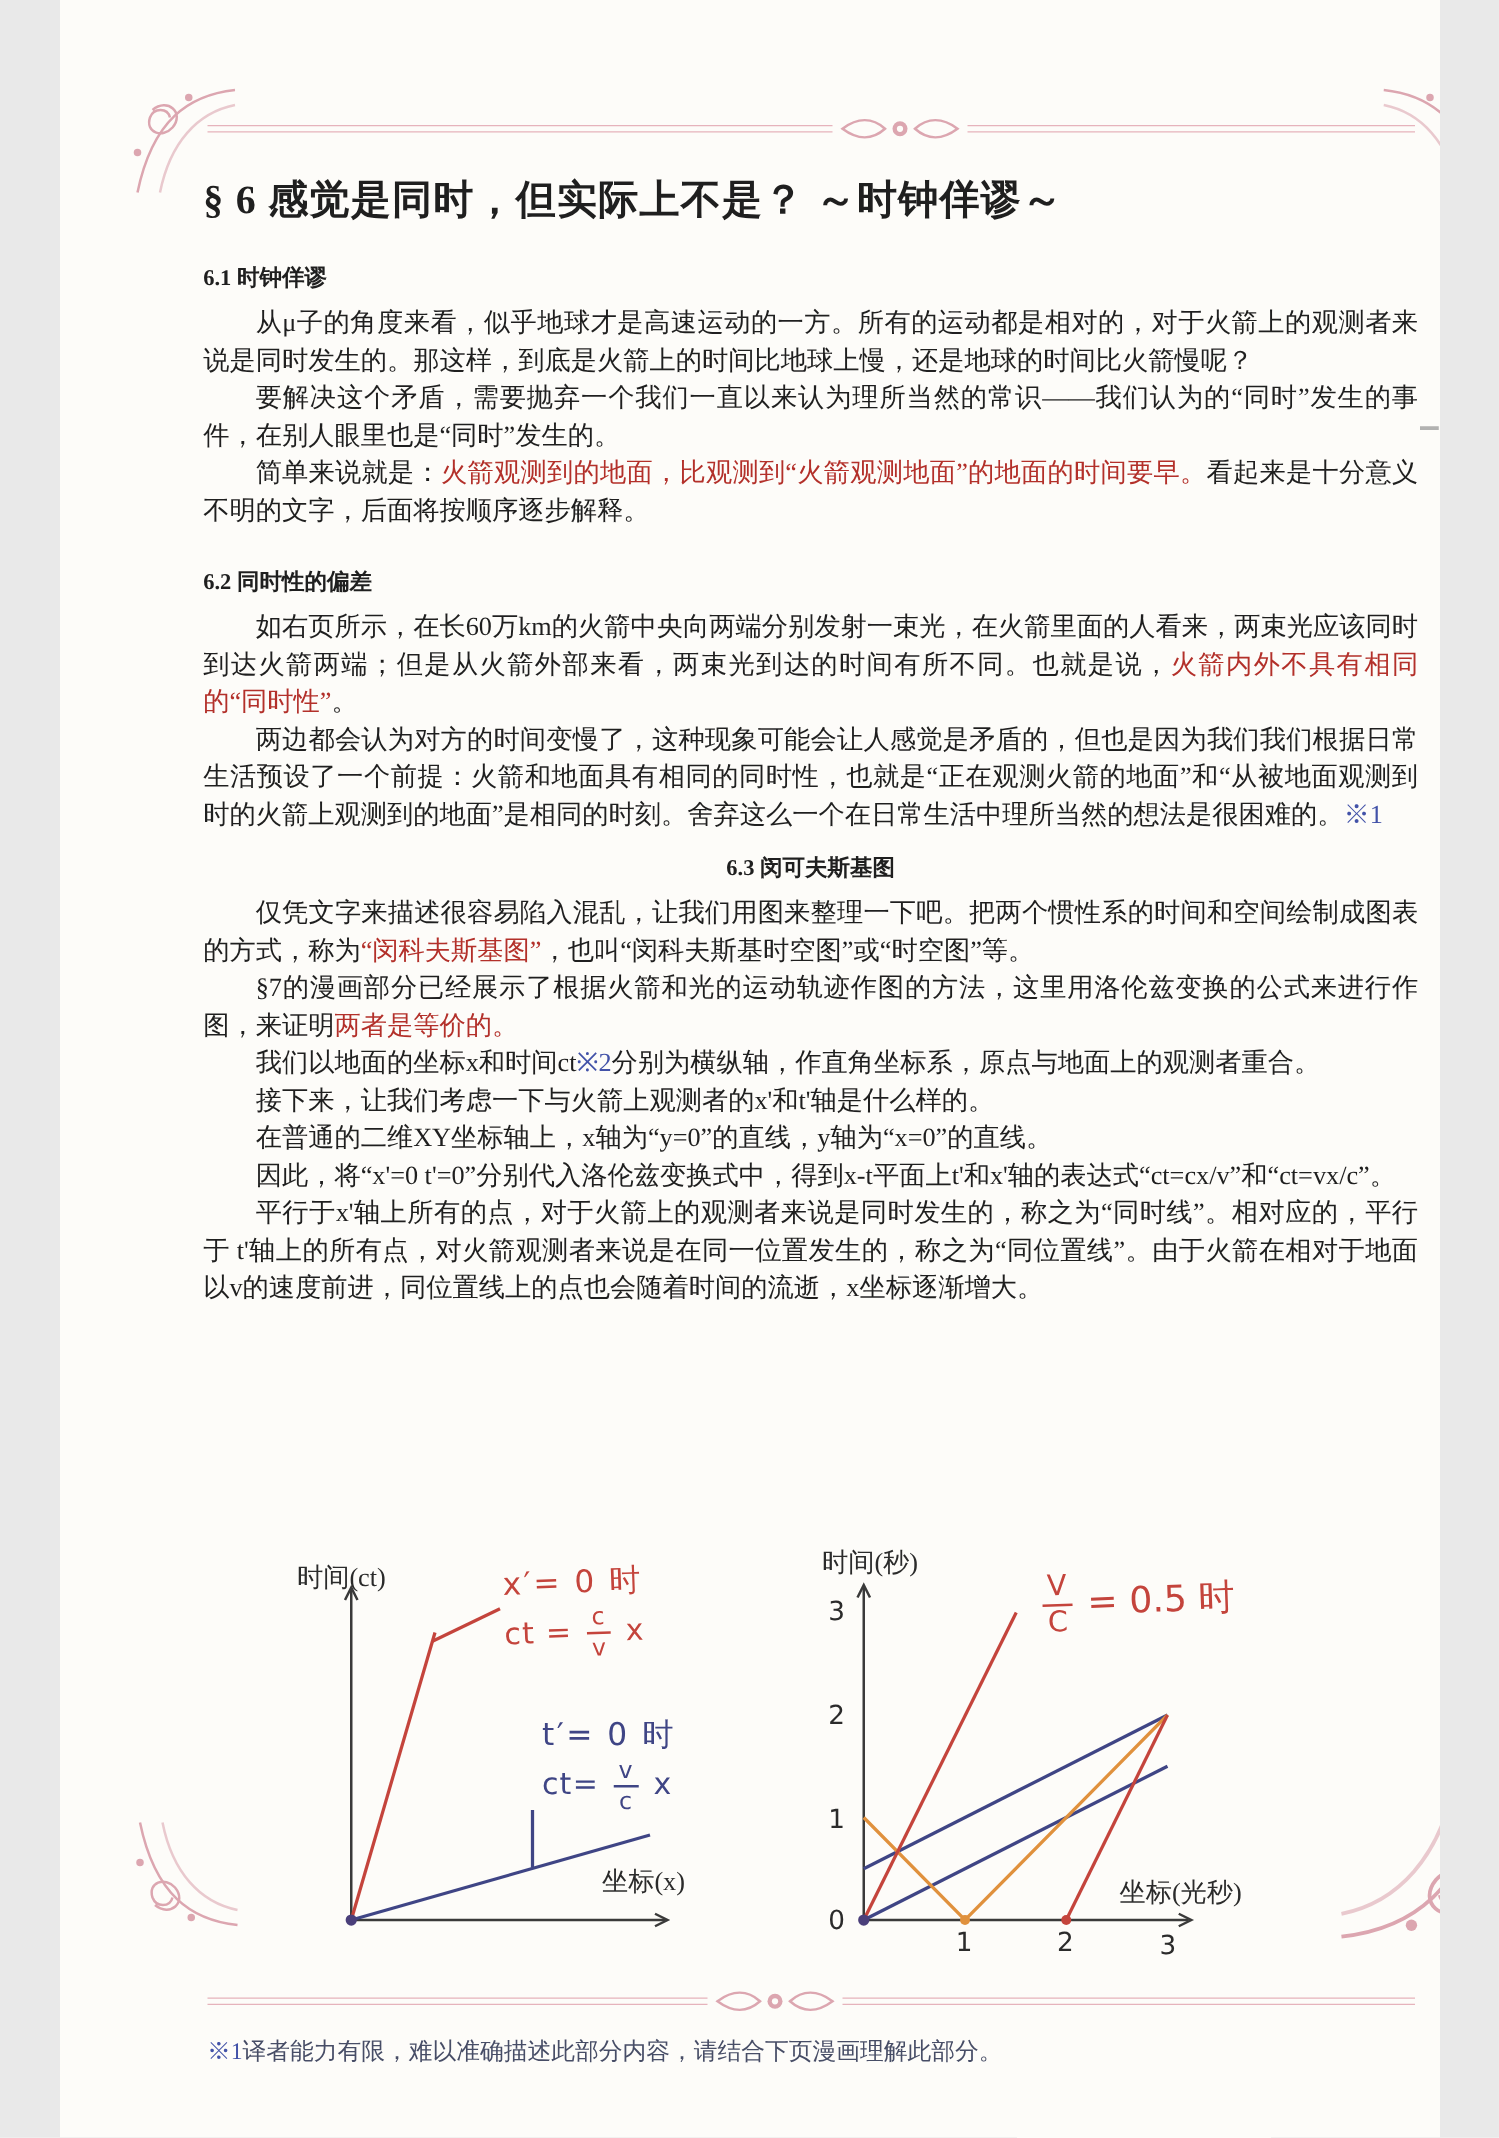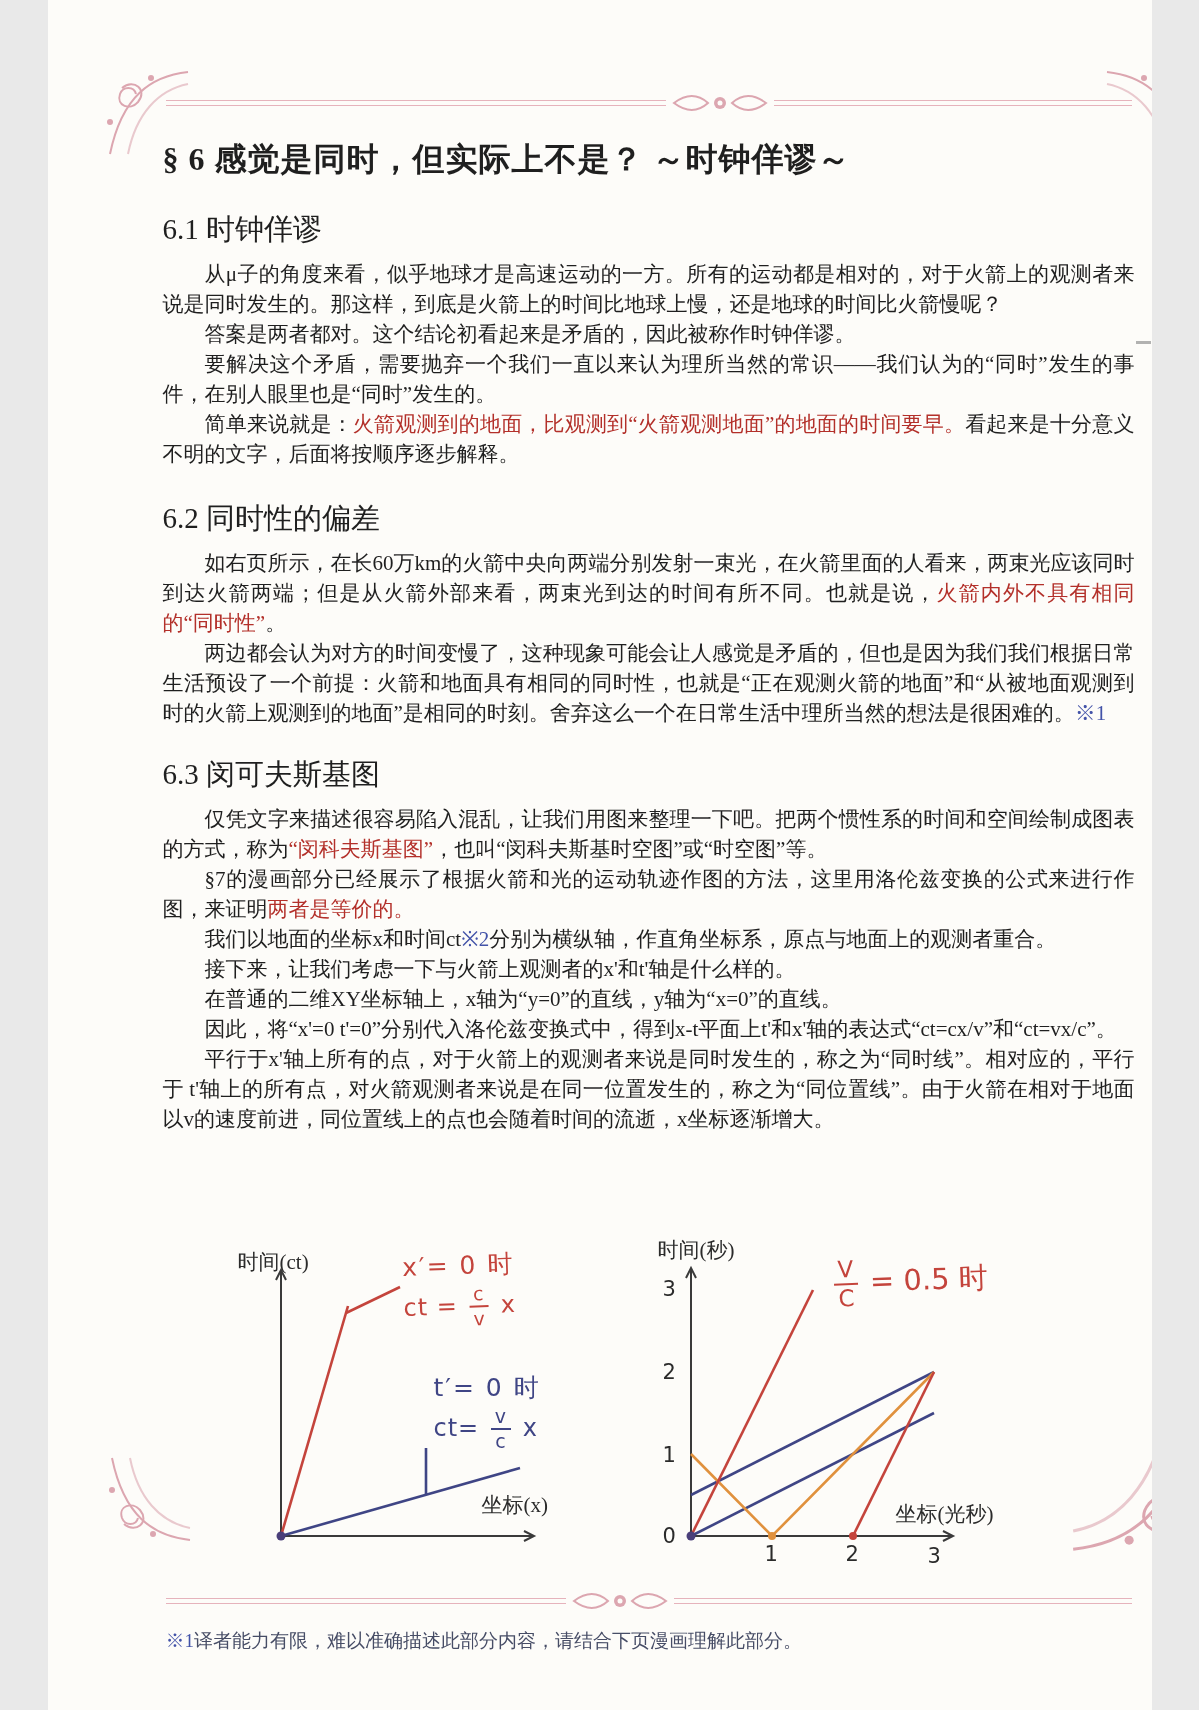--- a/index.html
+++ b/index.html
@@ -8,22 +8,22 @@
   
   .rule{position:absolute;height:4px;border-top:1.5px solid #e6b3bc;border-bottom:1.5px solid #e6b3bc;}
   .rule-top{left:118px;top:100px;width:966px;}
   .rule-bottom{left:118px;top:1598px;width:966px;}
   .rule-ornament{position:absolute;background:#fdfcf9;padding:0 6px;}
   .corner{position:absolute;}
   .edge-mark{position:absolute;left:1088px;top:341px;width:15px;height:3px;background:#8a8a8a;opacity:.65;}
   
   .content{position:absolute;left:115px;top:138px;width:972px;}
   .chapter-title{font-size:32px;font-weight:bold;margin:0;letter-spacing:1px;}
-  h2.sec{font-size:29px;font-weight:normal;margin:28px 0 9px 0;}
-  h2.sec.tight{margin-top:27px;}
+  h2.sec{font-size:18px;font-weight:bold;margin:28px 0 9px 0;}
+  h2.sec.tight{margin-top:16px;text-align:center;}
   h2.sec.mid{margin-top:30px;}
   .p{font-size:21px;line-height:30px;margin:0;text-indent:2em;text-align:justify;}
   .t-red{color:#b3302a;}
   .t-blue{color:#4252a8;}
   
   .footnote{position:absolute;left:118px;font-size:19px;color:#474d66;}
   .fn1{top:1628px;} .fn2{top:1728px;font-weight:bold;}
   .fn-marker{color:#4252a8;}
   
   .diagram{position:absolute;}
@@ -102,21 +102,20 @@
     </g>
   </svg>
 
   <div class="edge-mark"></div>
 
   <div class="content">
     <h1 class="chapter-title">§ 6 感觉是同时，但实际上不是？ ～时钟佯谬～</h1>
 
     <h2 class="sec">6.1 时钟佯谬</h2>
     <p class="p"><span>从μ子的角度来看，似乎地球才是高速运动的一方。所有的运动都是相对的，对于火箭上的观测者来说是同时发生的。那这样，到底是火箭上的时间比地球上慢，还是地球的时间比火箭慢呢？</span></p>
-    <p class="p"><span>答案是两者都对。这个结论初看起来是矛盾的，因此被称作时钟佯谬。</span></p>
     <p class="p"><span>要解决这个矛盾，需要抛弃一个我们一直以来认为理所当然的常识——我们认为的“同时”发生的事件，在别人眼里也是“同时”发生的。</span></p>
     <p class="p"><span>简单来说就是：</span><span class="t-red">火箭观测到的地面，比观测到“火箭观测地面”的地面的时间要早。</span><span>看起来是十分意义不明的文字，后面将按顺序逐步解释。</span></p>
 
     <h2 class="sec mid">6.2 同时性的偏差</h2>
     <p class="p"><span>如右页所示，在长60万km的火箭中央向两端分别发射一束光，在火箭里面的人看来，两束光应该同时到达火箭两端；但是从火箭外部来看，两束光到达的时间有所不同。也就是说，</span><span class="t-red">火箭内外不具有相同的“同时性”</span><span>。</span></p>
     <p class="p"><span>两边都会认为对方的时间变慢了，这种现象可能会让人感觉是矛盾的，但也是因为我们我们根据日常生活预设了一个前提：火箭和地面具有相同的同时性，也就是“正在观测火箭的地面”和“从被地面观测到时的火箭上观测到的地面”是相同的时刻。舍弃这么一个在日常生活中理所当然的想法是很困难的。</span><span class="t-blue">※1</span></p>
 
     <h2 class="sec tight">6.3 闵可夫斯基图</h2>
     <p class="p"><span>仅凭文字来描述很容易陷入混乱，让我们用图来整理一下吧。把两个惯性系的时间和空间绘制成图表的方式，称为</span><span class="t-red">“闵科夫斯基图”</span><span>，也叫“闵科夫斯基时空图”或“时空图”等。</span></p>
     <p class="p"><span>§7的漫画部分已经展示了根据火箭和光的运动轨迹作图的方法，这里用洛伦兹变换的公式来进行作图，来证明</span><span class="t-red">两者是等价的。</span></p>

